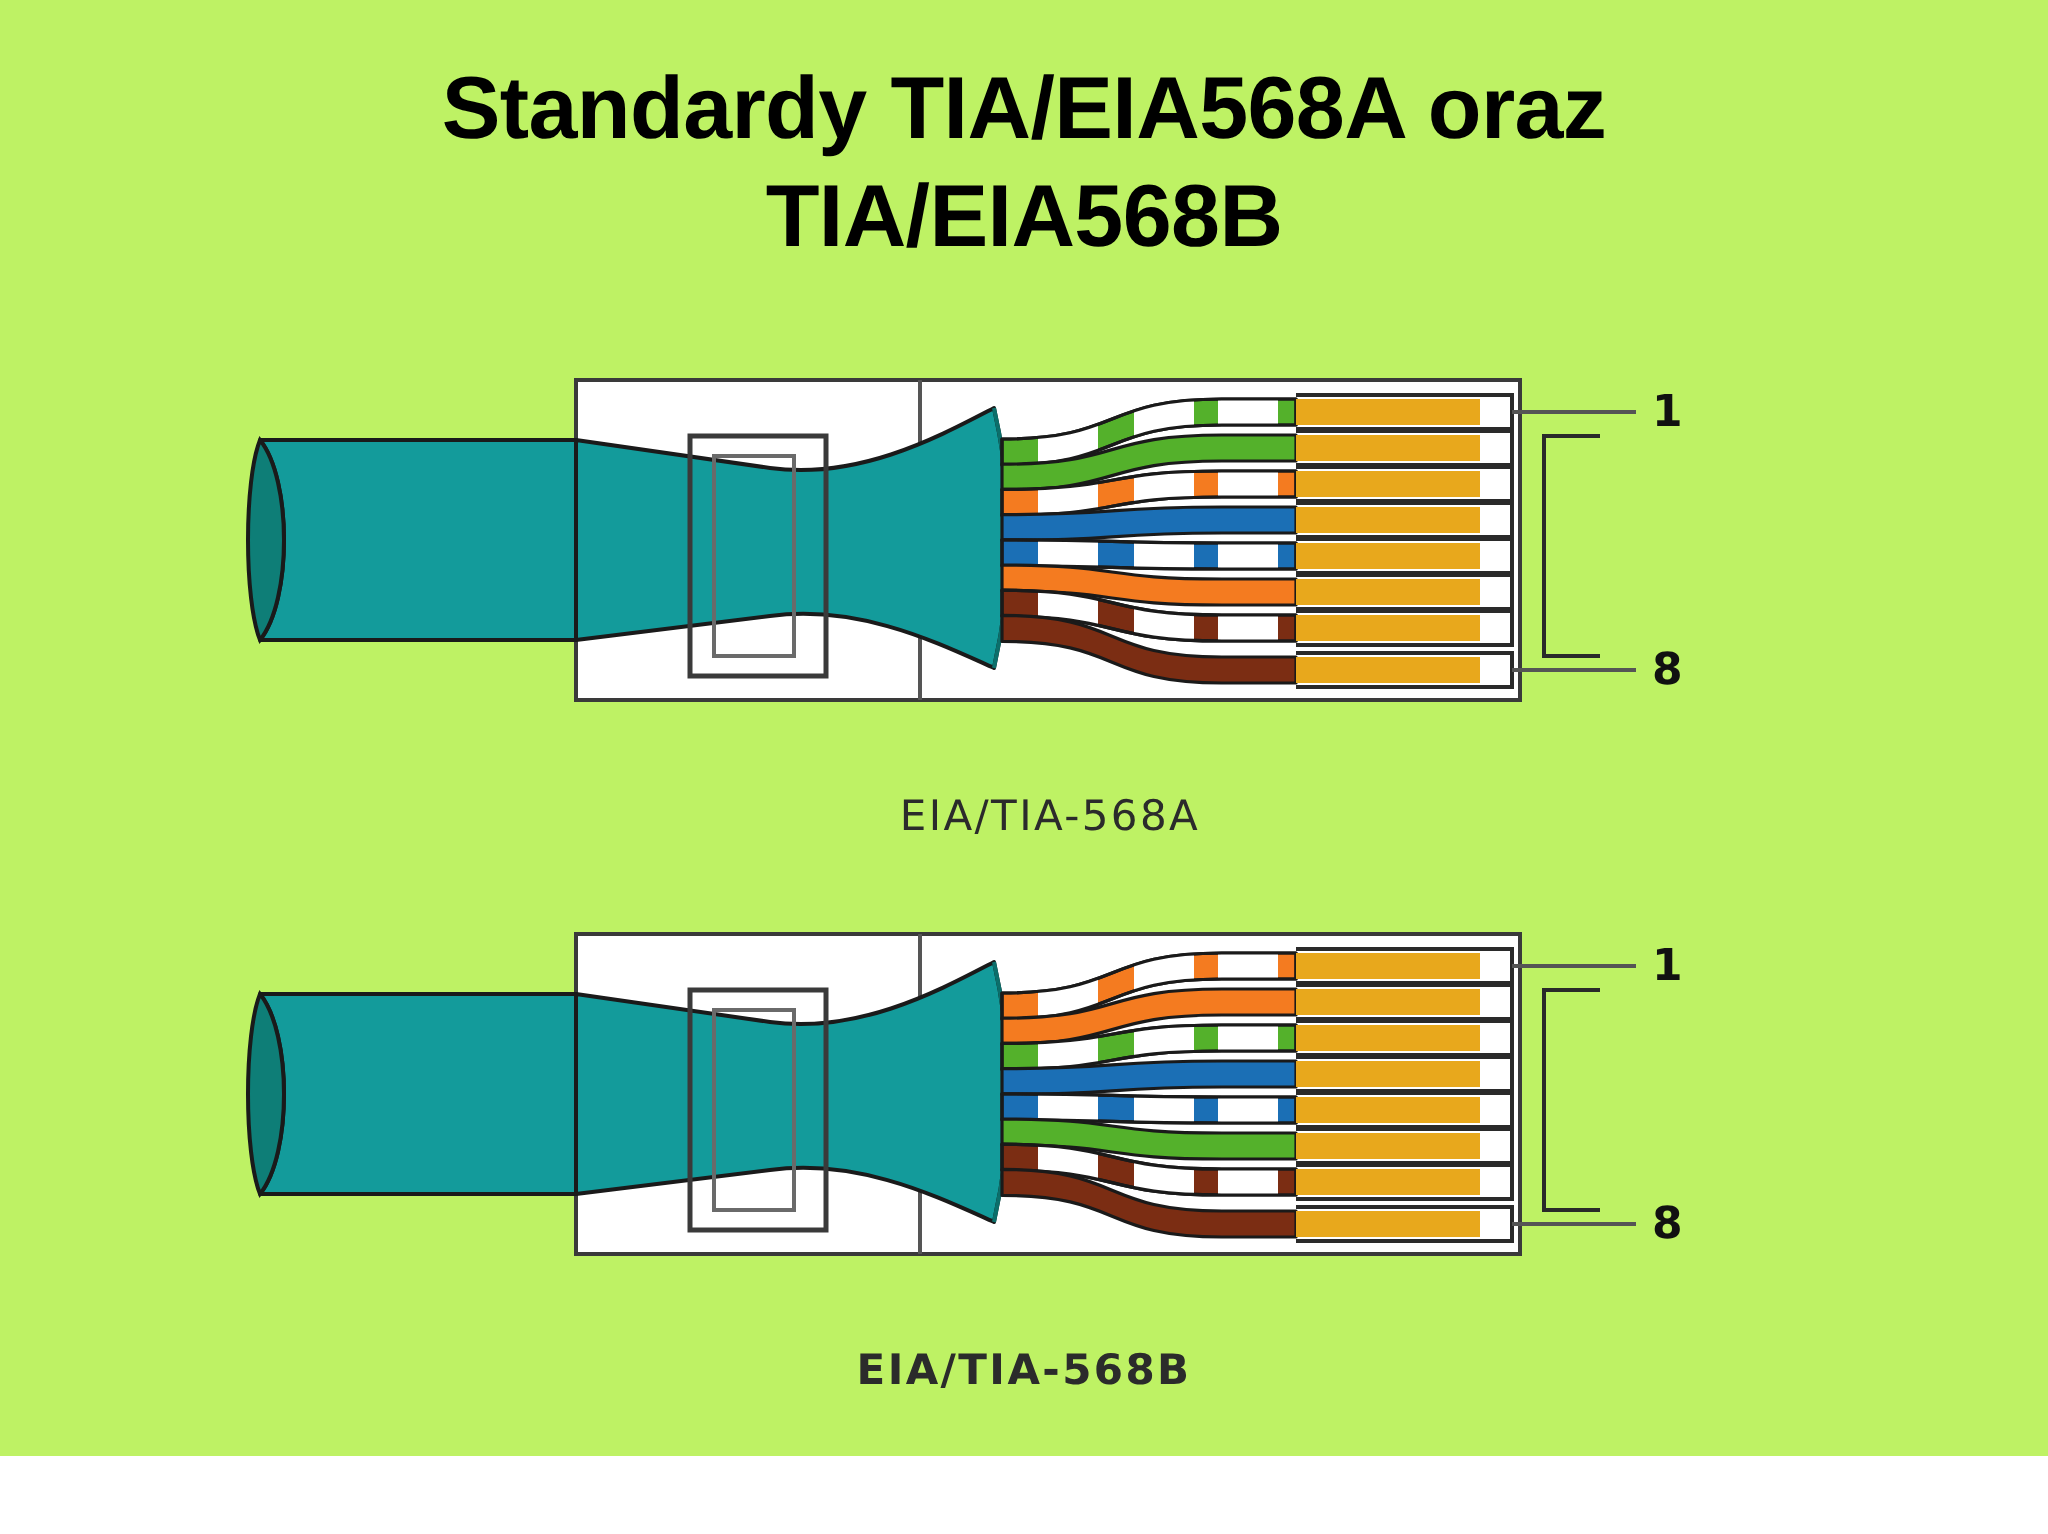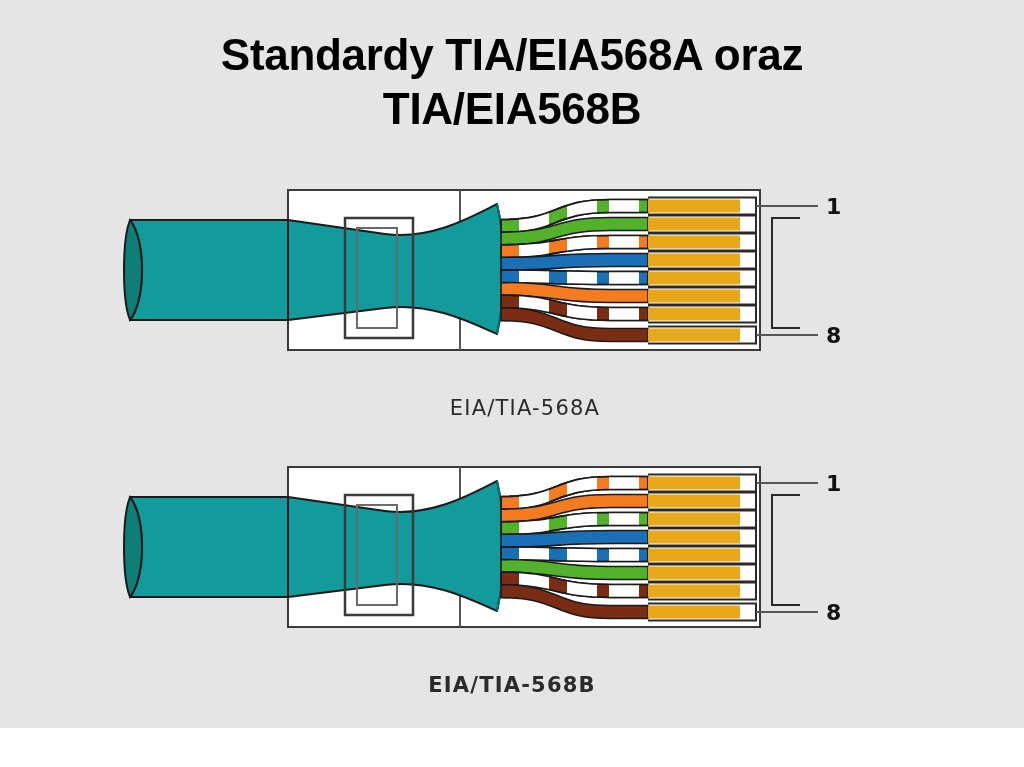--- a/index.html
+++ b/index.html
@@ -14,21 +14,21 @@
     position: relative;
     overflow: hidden;
     font-family: "Liberation Sans", sans-serif;
   }
 
   #slide {
     position: absolute;
     left: 0; top: 0;
     width: 1024px;
     height: 728px;
-    background: #e5e5e5;
+    background: #bef264;
   }
 
   
   .slide-title {
     position: absolute;
     left: 62px;
     top: 28px;
     width: 900px;
     text-align: center;
     font-family: "Liberation Sans", sans-serif;

